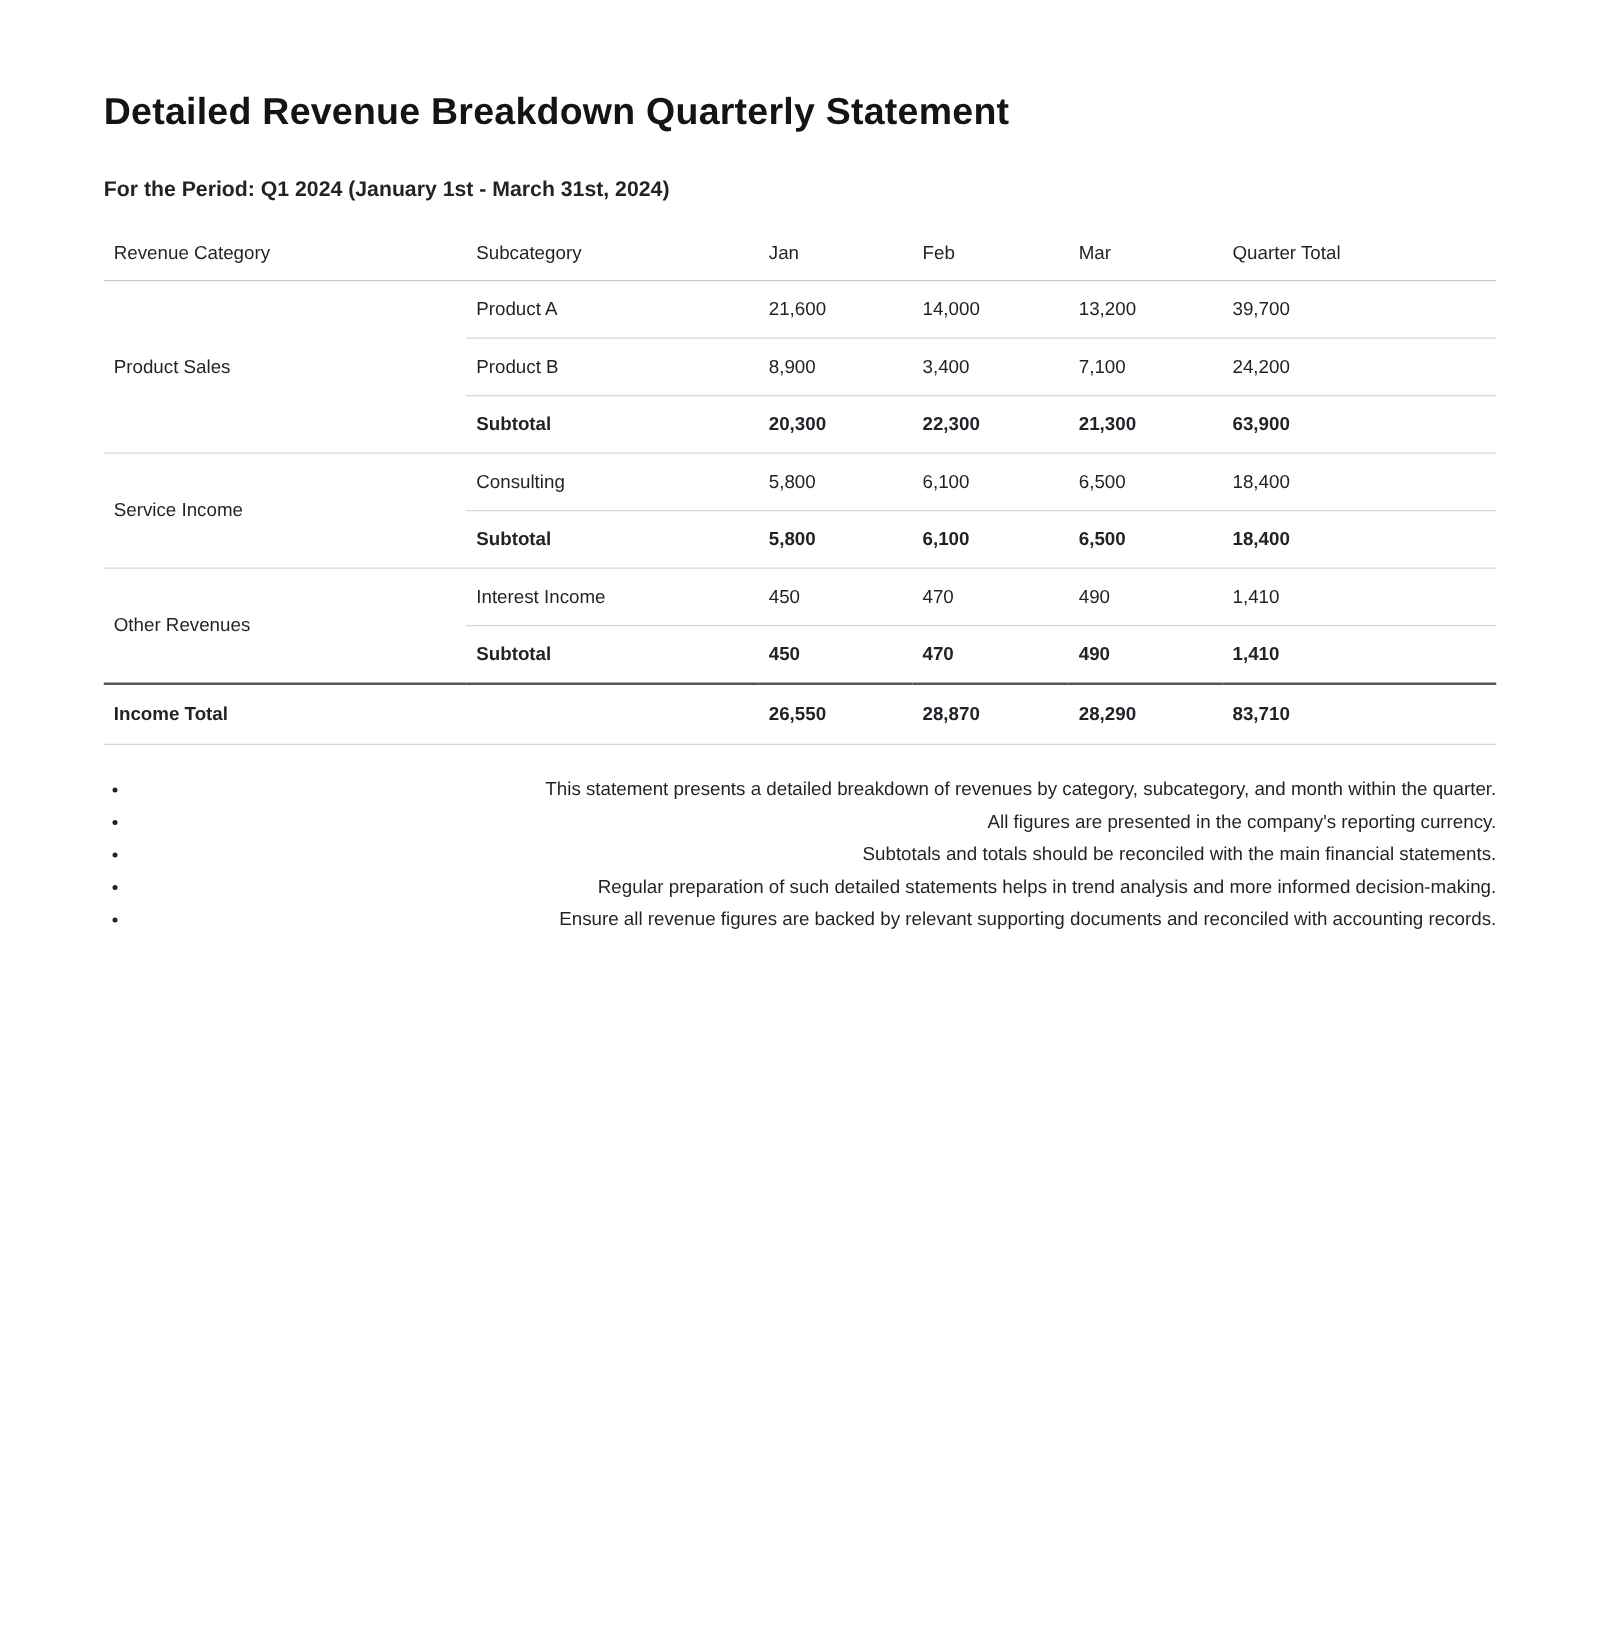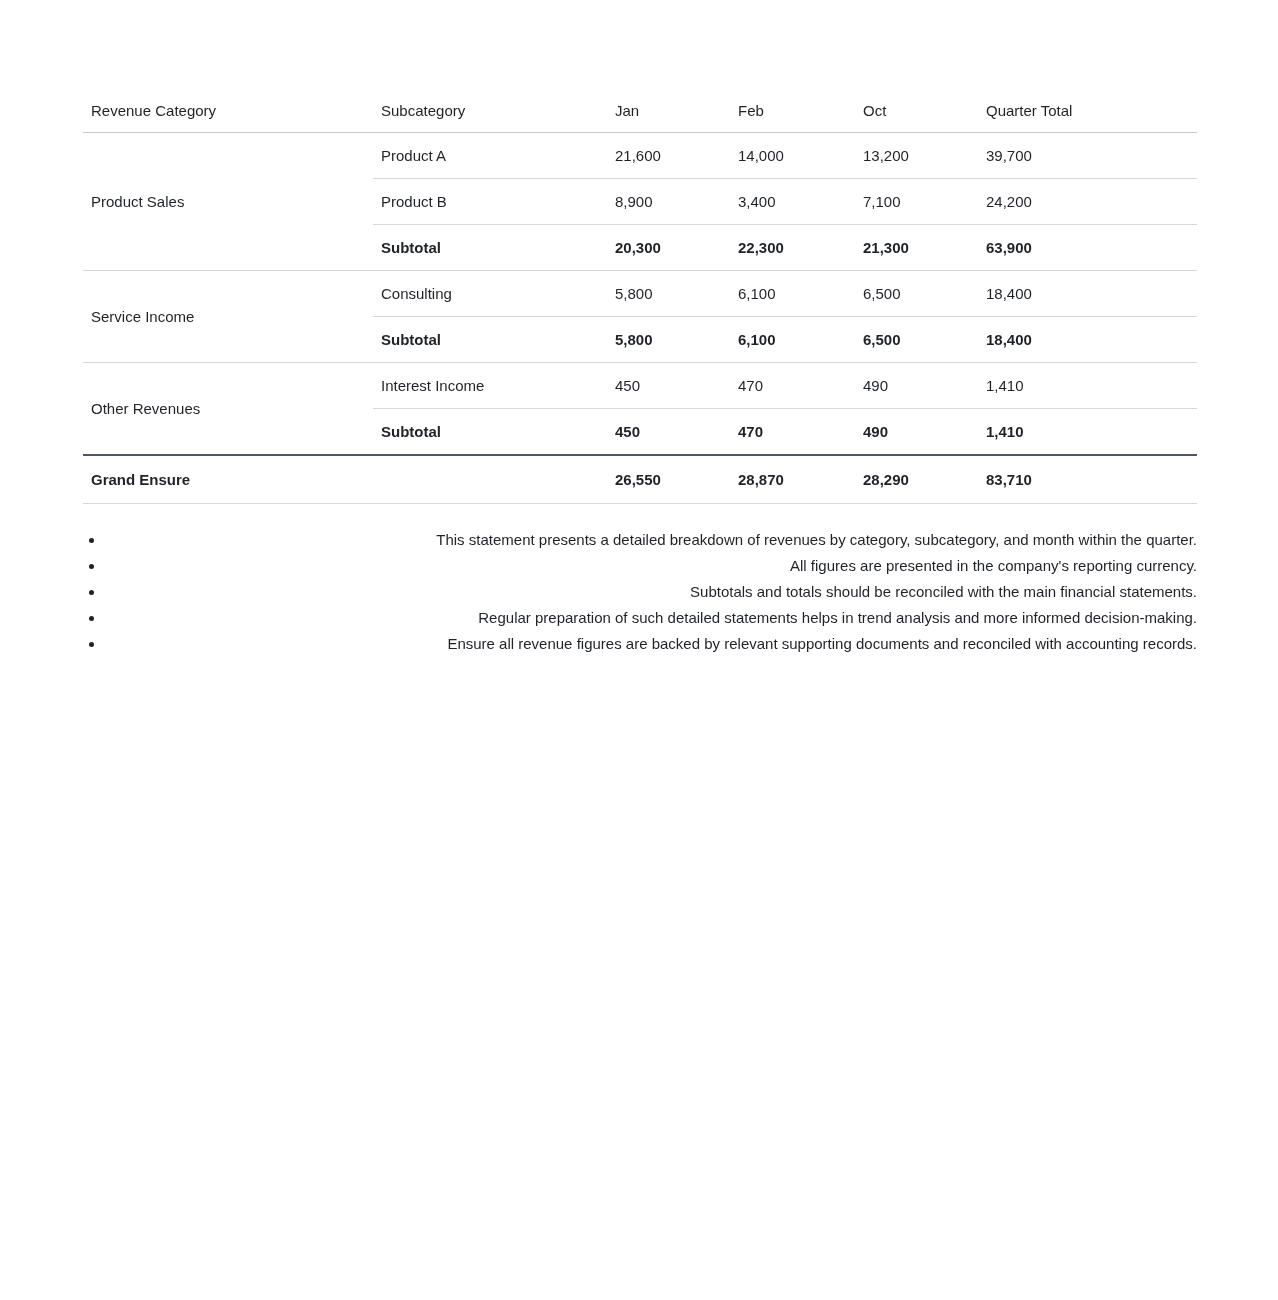--- a/index.html
+++ b/index.html
@@ -74,38 +74,40 @@
     line-height:26px;
     text-align:right;
   }
   ul.notes li{margin:0;padding:0;}
 </style>
 </head>
 <body>
 
 <div class="page">
 
+  <h1 class="title">Detailed Revenue Breakdown Quarterly Statement</h1>
 
+  <p class="period">For the Period: Q1 2024 (January 1st - March 31st, 2024)</p>
 
   <table class="revenue">
     <colgroup>
       <col style="width:290px">
         <col style="width:234px">
         <col style="width:123px">
       <col style="width:125px">
         <col style="width:123px">
         <col style="width:219px">
     </colgroup>
     <thead>
       <tr>
         <th>Revenue Category</th>
         <th>Subcategory</th>
         <th>Jan</th>
         <th>Feb</th>
-        <th>Oct</th>
+        <th>Mar</th>
         <th>Quarter Total</th>
       </tr>
     </thead>
     <tbody>
 
       <tr>
         <td rowspan="3">Product Sales</td>
         <td>Product A</td>
         <td>21,600</td>
         <td>14,000</td>
@@ -153,21 +155,21 @@
       </tr>
       <tr class="subtotal">
         <td>Subtotal</td>
         <td>450</td>
         <td>470</td>
         <td>490</td>
         <td>1,410</td>
       </tr>
 
       <tr class="grand-total">
-        <td>Grand Ensure</td>
+        <td>Income Total</td>
         <td></td>
         <td>26,550</td>
         <td>28,870</td>
         <td>28,290</td>
         <td>83,710</td>
       </tr>
     </tbody>
   </table>
 
 

